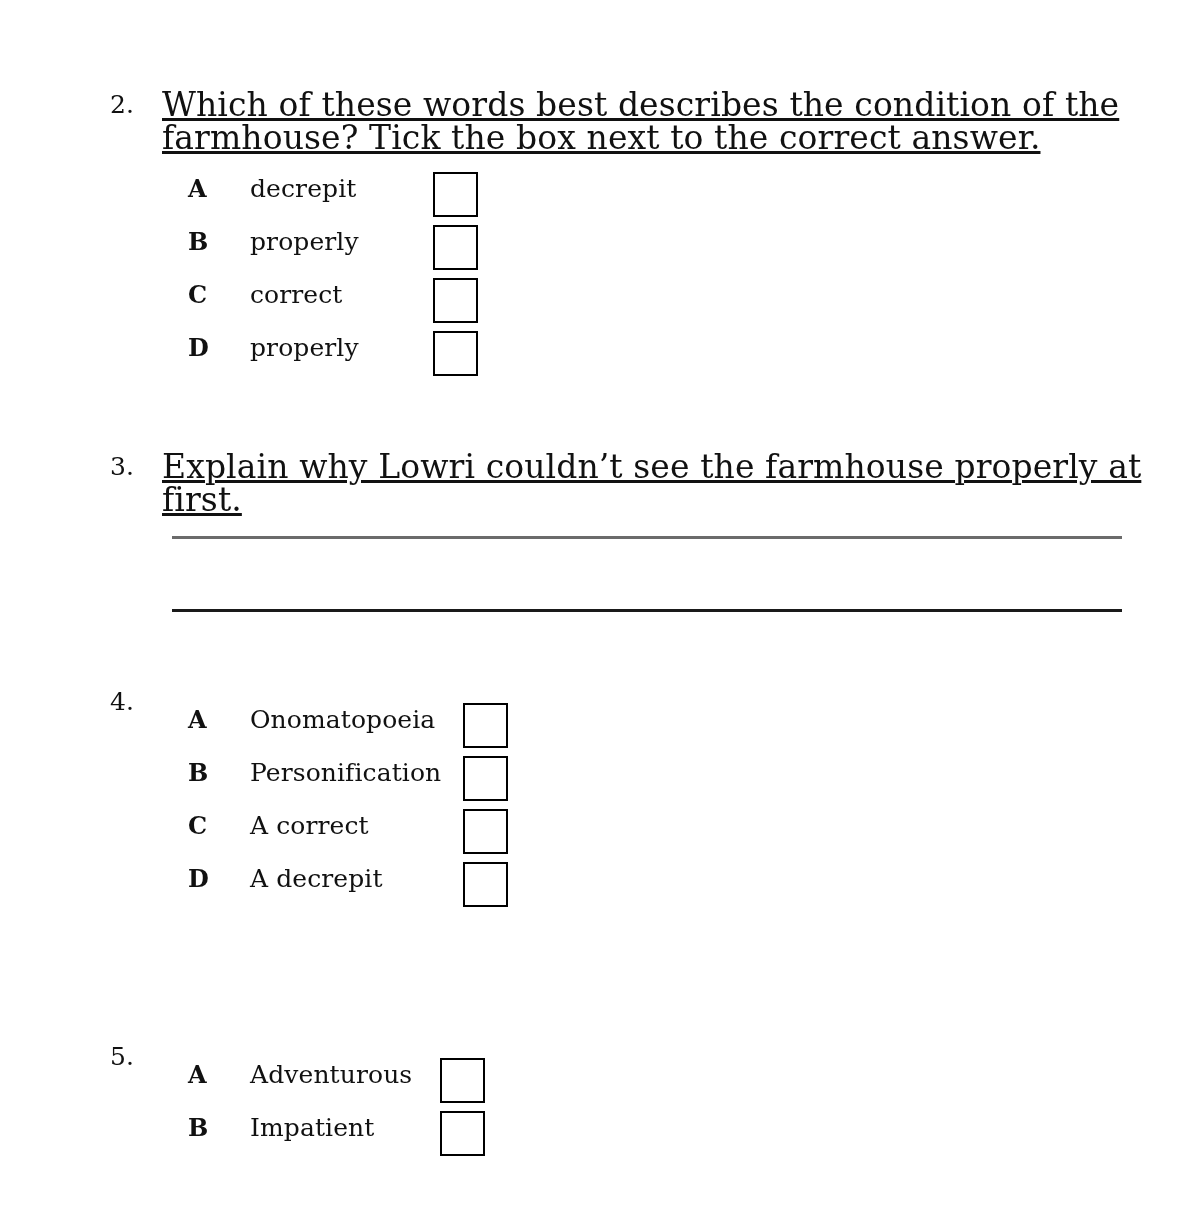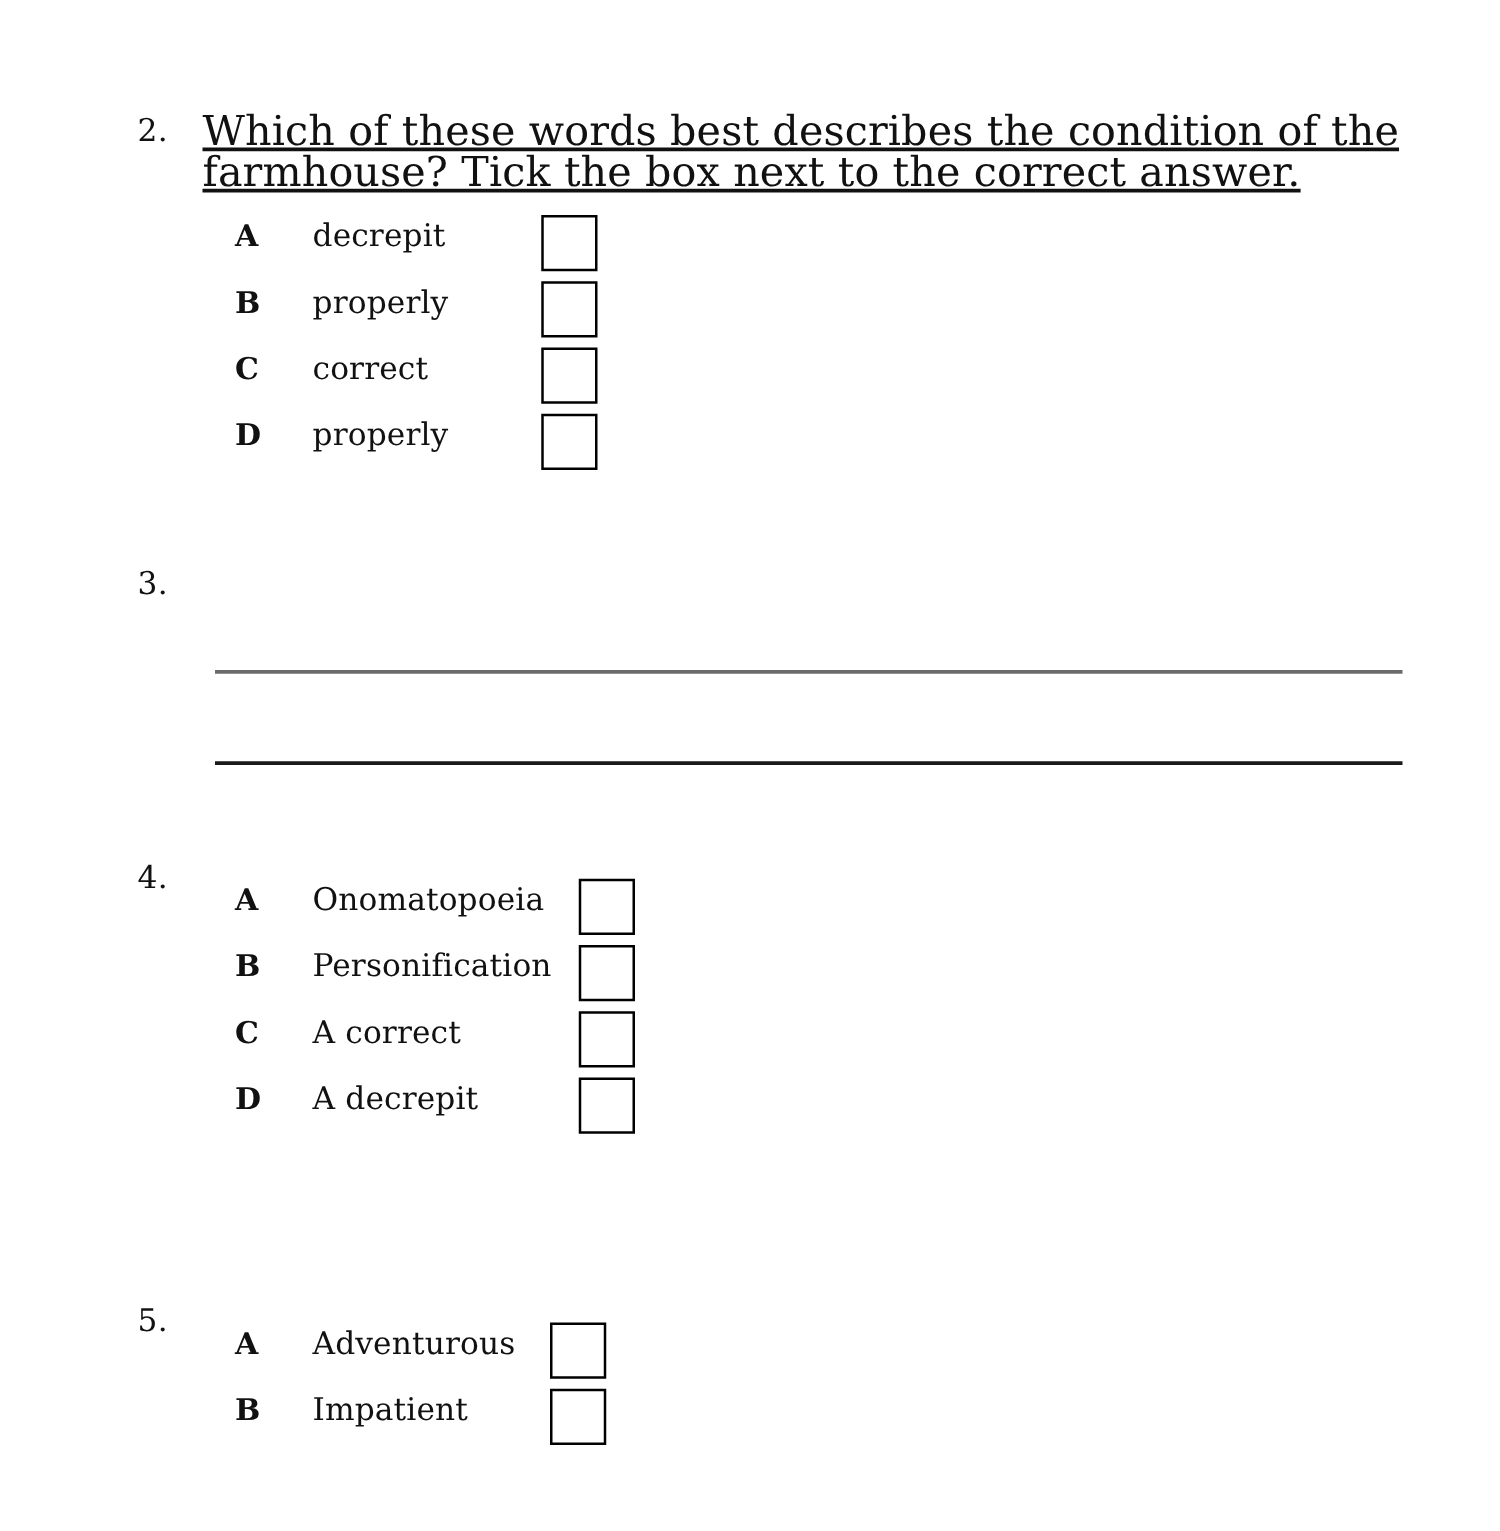--- a/index.html
+++ b/index.html
@@ -122,20 +122,21 @@
         <span class="opt-letter">D</span>
         <span class="opt-label">properly</span>
         <span class="opt-box" style="left:433px;"></span>
       </div>
     </div>
   </div>
 
   <div class="question" style="top:450px;">
     <div class="q-head">
       <span class="q-num">3.</span>
+      <span class="q-text">Explain why Lowri couldn’t see the farmhouse properly at first.</span>
     </div>
   </div>
   <div class="answer-line light" style="top:536px;"></div>
   <div class="answer-line dark" style="top:609px;"></div>
 
   <div class="question" style="top:685px;">
     <div class="q-head">
       <span class="q-num">4.</span>
     </div>
     <div class="options">

